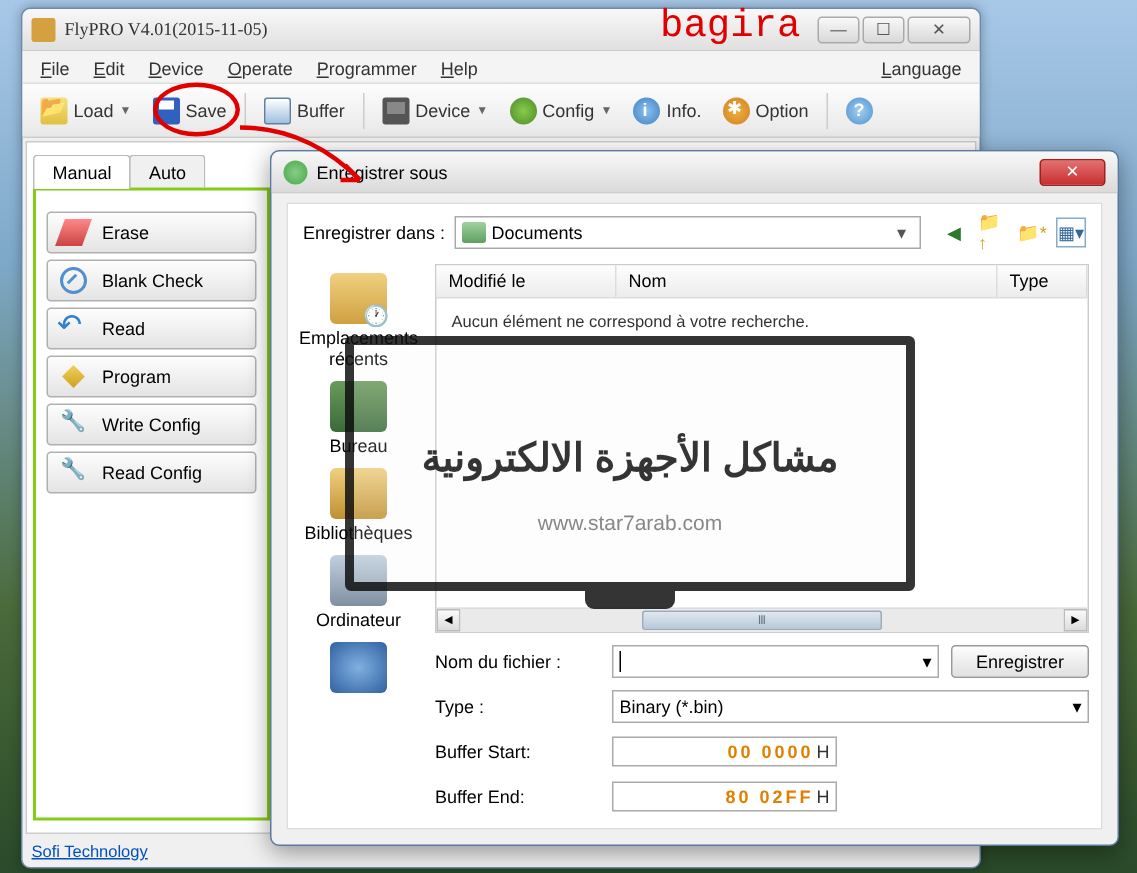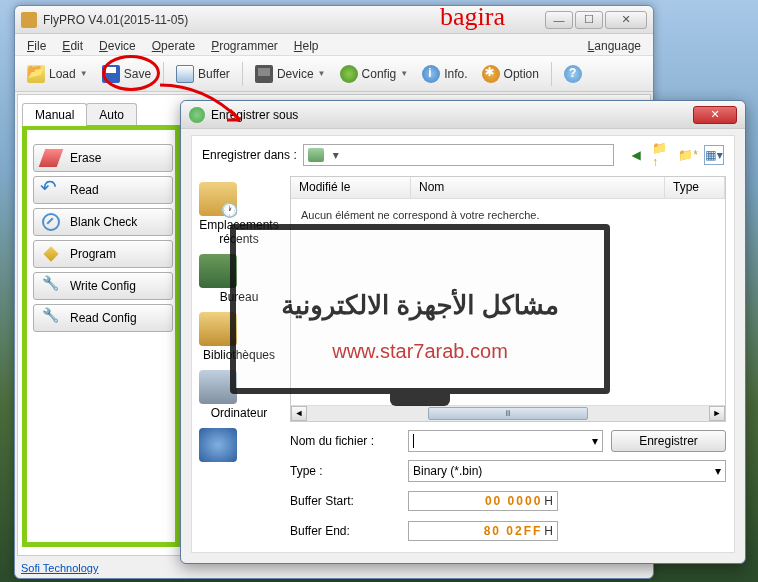--- a/index.html
+++ b/index.html
@@ -2,21 +2,21 @@
 <html><head>
 <meta charset="utf-8">
 <style>
 * { box-sizing: border-box; font-family: "Segoe UI", Tahoma, sans-serif; font-size: 12px; }
 body { margin: 0; width: 758px; height: 582px; background: linear-gradient(to bottom, #a8c8e8 0%, #7ea8c8 30%, #4a6a3a 70%, #2a4a2a 100%); position: relative; overflow: hidden; }
 
 
 .main-window { position: absolute; left: 14px; top: 5px; width: 640px; height: 574px; background: #f0f0f0; border: 1px solid #6a8ab0; border-radius: 6px; box-shadow: 0 0 8px rgba(0,0,0,0.3); }
 .titlebar { height: 28px; background: linear-gradient(to bottom, #f8f8f8, #e0e0e0); border-radius: 6px 6px 0 0; display: flex; align-items: center; padding: 0 6px; border-bottom: 1px solid #ccc; }
 .titlebar .app-icon { width: 16px; height: 16px; background: #d4a040; border-radius: 2px; margin-right: 6px; }
-.titlebar .title { flex: 1; color: #333; }
+.titlebar .title { flex: 1; color: #333; font-family: Liberation Serif, serif; }
 .win-buttons { display: flex; gap: 2px; }
 .win-btn { width: 28px; height: 18px; background: linear-gradient(to bottom, #f8f8f8, #d8d8d8); border: 1px solid #aaa; border-radius: 3px; display: flex; align-items: center; justify-content: center; font-size: 11px; color: #555; }
 .win-btn.close { width: 42px; }
 
 .menubar { height: 22px; background: #f4f4f4; display: flex; align-items: flex-end; padding: 0 4px; border-bottom: 1px solid #ddd; }
 .menubar .menu-item { padding: 2px 8px; color: #333; }
 .menubar .menu-item u { text-decoration: underline; }
 .menubar .spacer { flex: 1; }
 
 .toolbar { height: 36px; background: linear-gradient(to bottom, #fdfdfd, #e8e8e8); display: flex; align-items: center; padding: 0 6px; border-bottom: 1px solid #ccc; gap: 2px; }
@@ -35,29 +35,29 @@
 .ico-config { background: radial-gradient(#8aca4a,#4a8a2a); border-radius: 50%; }
 .ico-info { background: radial-gradient(#8ac0f0,#4080c0); border-radius: 50%; position:relative; }
 .ico-info::after { content:"i"; color:#fff; font-weight:bold; position:absolute; left:6px; top:1px; }
 .ico-option { background: radial-gradient(#f0b040,#d08020); border-radius: 50%; position:relative; }
 .ico-option::after { content:"✱"; color:#fff; position:absolute; left:3px; top:0; }
 .ico-help { background: radial-gradient(#a0d0f0,#5090d0); border-radius: 50%; position:relative; }
 .ico-help::after { content:"?"; color:#fff; font-weight:bold; position:absolute; left:5px; top:1px; }
 
 
 .save-circle { position: absolute; left: 102px; top: 55px; width: 58px; height: 36px; border: 3px solid #e00000; border-radius: 50%; pointer-events: none; z-index: 5; }
-.bagira { position: absolute; left: 440px; top: 2px; color: #e00000; font-size: 26px; font-family: Liberation Serif, serif; z-index: 100; pointer-events: none; }
+.bagira { position: absolute; left: 440px; top: 2px; color: #e00000; font-size: 26px; font-family: Liberation Mono, monospace; z-index: 100; pointer-events: none; }
 .arrow { position: absolute; left: 155px; top: 80px; z-index: 50; pointer-events: none; }
 
 
 .client { position: absolute; left: 2px; top: 88px; right: 2px; bottom: 22px; background: #fff; border: 1px solid #ccc; }
 .tabs { position: absolute; left: 4px; top: 8px; display: flex; }
 .tab { padding: 4px 12px; background: #f0f0f0; border: 1px solid #bbb; border-bottom: none; border-radius: 3px 3px 0 0; margin-right: -1px; }
 .tab.active { background: #fff; position: relative; z-index: 1; }
-.tab-body { position: absolute; left: 4px; top: 30px; width: 158px; bottom: 8px; border: 5px solid #84cc16; background: #fff; padding: 10px 6px; }
+.tab-body { position: absolute; left: 4px; top: 30px; width: 158px; bottom: 8px; border: 2px solid #84cc16; background: #fff; padding: 10px 6px; }
 
 .op-btn { display: flex; align-items: center; width: 140px; height: 28px; margin: 4px auto; background: linear-gradient(to bottom, #fdfdfd, #e4e4e4); border: 1px solid #b0b0b0; border-radius: 3px; padding: 0 8px; gap: 10px; }
 .op-btn .oi { width: 18px; height: 18px; display: inline-block; }
 .oi-erase { background: linear-gradient(#f88,#c44); transform: skewX(-20deg); }
 .oi-blank { border: 2px solid #5090d0; border-radius: 50%; position:relative; }
 .oi-blank::after{content:"";position:absolute;left:5px;top:2px;width:2px;height:8px;background:#5090d0;transform:rotate(45deg);}
 .oi-read { position:relative; }
 .oi-read::before { content:"↶"; color:#3080d0; font-size:20px; position:absolute; left:-2px; top:-6px; }
 .oi-program { background: linear-gradient(135deg,#f0d060,#d0a020); transform: rotate(45deg) scale(0.6); }
 .oi-verify { position:relative; }
@@ -77,21 +77,21 @@
 .dlg-body { position: absolute; left: 10px; top: 34px; right: 10px; bottom: 10px; background: #fff; border: 1px solid #ddd; }
 .loc-row { display: flex; align-items: center; padding: 8px 10px; gap: 6px; }
 .loc-row label { white-space: nowrap; }
 .combo { flex: 1; height: 22px; border: 1px solid #aaa; background: #fff; display: flex; align-items: center; padding: 0 4px; gap: 4px; }
 .combo .ci { width: 16px; height: 14px; background: linear-gradient(#a0d0a0,#60a060); border-radius: 2px; }
 .combo .cd { width: 16px; text-align: center; color: #555; }
 .nav-icons { display: flex; gap: 6px; align-items: center; margin-left: 6px; }
 .nav-icons span { width: 20px; height: 20px; display: inline-flex; align-items: center; justify-content: center; }
 
 .places { position: absolute; left: 0; top: 40px; width: 94px; bottom: 130px; display: flex; flex-direction: column; align-items: center; gap: 8px; padding-top: 6px; }
-.place { display: flex; flex-direction: column; gap: 2px; font-size: 11px; text-align: center; width: 80px; }
+.place { display: flex; flex-direction: column; align-items: center; gap: 2px; font-size: 11px; text-align: center; width: 80px; }
 .place .pi { width: 38px; height: 34px; border-radius: 4px; }
 .pi-recent { background: linear-gradient(#f0d080,#d0a040); position: relative; }
 .pi-recent::after { content:"🕐"; position:absolute; right:-2px; bottom:-2px; font-size:14px; }
 .pi-desktop { background: linear-gradient(#6a9a5a,#3a6a3a); }
 .pi-lib { background: linear-gradient(#f0d080,#c09030); }
 .pi-comp { background: linear-gradient(#c0d0e0,#8090a0); }
 .pi-net { background: radial-gradient(#80b0e0,#3060a0); border-radius: 50%; }
 
 .file-list { position: absolute; left: 98px; top: 40px; right: 8px; bottom: 130px; border: 1px solid #ccc; background: #fff; }
 .list-header { height: 22px; background: linear-gradient(to bottom,#fdfdfd,#ececec); border-bottom: 1px solid #ddd; display: flex; }
@@ -103,27 +103,27 @@
 .list-scroll .thumb { position: absolute; left: 30%; width: 40%; top: 1px; bottom: 1px; background: linear-gradient(#e0e8f0,#b8c8d8); border: 1px solid #9ab; border-radius: 2px; display: flex; align-items: center; justify-content: center; font-size: 8px; color: #678; }
 
 .form-area { position: absolute; left: 98px; right: 8px; bottom: 8px; height: 116px; }
 .form-row { display: flex; align-items: center; height: 26px; gap: 8px; margin-bottom: 4px; }
 .form-row label { width: 110px; }
 .form-row .field { flex: 1; height: 22px; border: 1px solid #aaa; background: #fff; padding: 0 4px; display: flex; align-items: center; }
 .form-row .field.combo2 { justify-content: space-between; }
 .form-row .hex { width: 150px; height: 20px; border: 1px solid #aaa; background: #fff; text-align: right; padding: 0 4px; font-family: monospace; display: flex; align-items: center; justify-content: flex-end; }
 .form-row .hex .val { color: #e08000; font-weight: bold; letter-spacing: 2px; }
 .form-row .hex .h { color: #333; margin-left: 2px; }
-.dlg-btn { width: 115px; height: 22px; background: linear-gradient(to bottom,#fdfdfd,#e0e0e0); border: 1px solid #999; border-radius: 3px; display: flex; align-items: center; justify-content: center; }
+.dlg-btn { width: 92px; height: 22px; background: linear-gradient(to bottom,#fdfdfd,#e0e0e0); border: 1px solid #999; border-radius: 3px; display: flex; align-items: center; justify-content: center; }
 
 
 .watermark { position: absolute; left: 210px; top: 215px; width: 420px; height: 200px; z-index: 20; pointer-events: none; opacity: 0.85; display: flex; flex-direction: column; align-items: center; justify-content: center; }
 .watermark .frame { width: 380px; height: 170px; border: 6px solid #111; border-radius: 4px; position: relative; background: rgba(240,240,240,0.2); }
 .watermark .txt { position: absolute; width: 100%; text-align: center; top: 60px; font-size: 26px; font-weight: bold; color: #111; direction: rtl; }
-.watermark .url { position: absolute; width: 100%; text-align: center; top: 110px; font-size: 20px; color: #b91c1c; }
+.watermark .url { position: absolute; width: 100%; text-align: center; top: 110px; font-size: 14px; color: #737373; }
 .watermark .stand { width: 60px; height: 14px; background: #111; margin-top: -2px; border-radius: 0 0 6px 6px; }
 </style>
 </head>
 <body>
 
 <div class="main-window">
   <div class="titlebar">
     <span class="app-icon"></span>
     <span class="title">FlyPRO V4.01(2015-11-05)</span>
     <div class="win-buttons">
@@ -188,26 +188,26 @@
     <div class="tabs">
       <div class="tab active">Manual</div>
       <div class="tab">Auto</div>
     </div>
     <div class="tab-body">
       <div class="op-btn">
           <span class="oi oi-erase"></span>
           <span>Erase</span>
         </div>
       <div class="op-btn">
+          <span class="oi oi-blank"></span>
+          <span>Blank Check</span>
+        </div>
+      <div class="op-btn">
           <span class="oi oi-read"></span>
           <span>Read</span>
-        </div>
-      <div class="op-btn">
-          <span class="oi oi-blank"></span>
-          <span>Blank Check</span>
         </div>
       <div class="op-btn">
           <span class="oi oi-program"></span>
           <span>Program</span>
         </div>
       <div class="op-btn">
           <span class="oi oi-wconfig"></span>
           <span>Write Config</span>
         </div>
       <div class="op-btn">
@@ -230,20 +230,21 @@
   <div class="dlg-title">
     <span class="di"></span>
     <span class="dt">Enregistrer sous</span>
     <div class="dlg-close">✕</div>
   </div>
   <div class="dlg-body">
     <div class="loc-row">
       <label>Enregistrer dans :</label>
       <div class="combo">
         <span class="ci"></span>
+        <span style="flex:1">Documents</span>
         <span class="cd">▾</span>
       </div>
       <div class="nav-icons">
         <span style="color:#2a7a2a">◀</span>
         <span style="color:#d0a020">📁↑</span>
         <span style="color:#d0a020">📁*</span>
         <span style="border:1px solid #8ac;padding:1px 2px;color:#369">▦▾</span>
       </div>
     </div>
 

